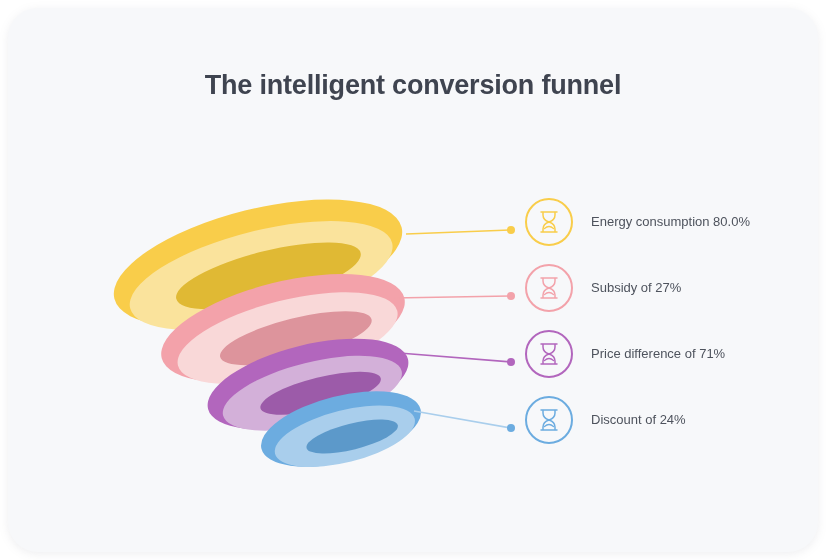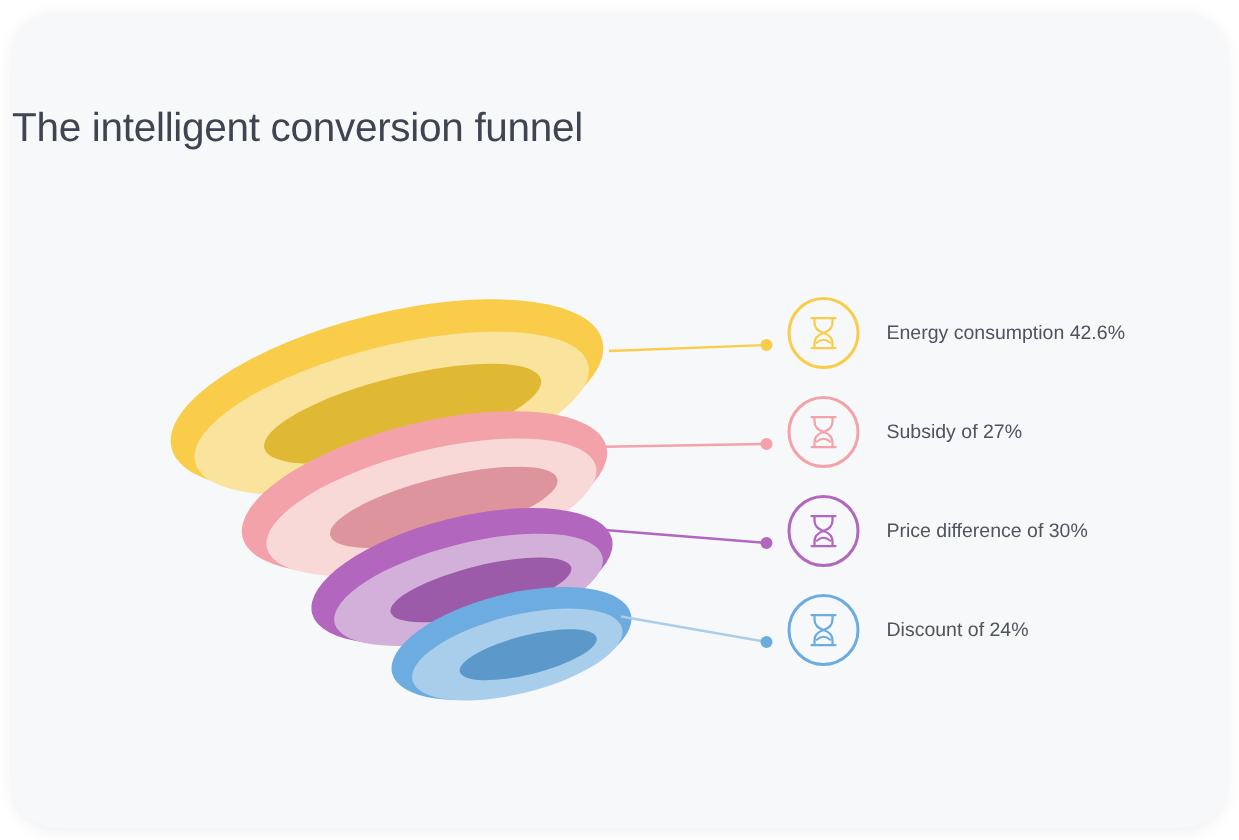--- a/index.html
+++ b/index.html
@@ -21,23 +21,23 @@
     background: #f7f8fa;
     border-radius: 30px;
     box-shadow: 0 2px 10px rgba(120,125,140,0.13);
   }
 
   #chart-title {
     position: absolute;
     left: 0;
     top: 62px;
     width: 810px;
-    text-align: left;
+    text-align: center;
     font-size: 27px;
-    font-weight: normal;
+    font-weight: bold;
     color: #3f4450;
     letter-spacing: -0.2px;
   }
 
   #funnel-graphic {
     position: absolute;
     left: 0;
     top: 0;
   }
 
@@ -152,21 +152,21 @@
         <svg width="24" height="26" viewBox="0 0 24 26">
           <g stroke="#f9cd4a" stroke-width="1.5" fill="none" stroke-linecap="round">
             <line x1="4" y1="3" x2="20" y2="3"></line>
             <line x1="4" y1="23" x2="20" y2="23"></line>
             <path d="M6 3.5 L6 6 Q6 11 12 13 Q18 11 18 6 L18 3.5"></path>
             <path d="M6 22.5 L6 20 Q6 15 12 13 Q18 15 18 20 L18 22.5"></path>
             <path d="M7.5 19.5 Q12 15.5 16.5 19.5" stroke-width="1.3"></path>
           </g>
         </svg>
       </div>
-      <div class="legend-label">Energy consumption 42.6%</div>
+      <div class="legend-label">Energy consumption 80.0%</div>
     </div>
 
     <div class="legend-item">
       <div class="legend-icon-circle" style="border-color:#f3a2aa;">
         <svg width="24" height="26" viewBox="0 0 24 26">
           <g stroke="#f3a2aa" stroke-width="1.5" fill="none" stroke-linecap="round">
             <line x1="4" y1="3" x2="20" y2="3"></line>
             <line x1="4" y1="23" x2="20" y2="23"></line>
             <path d="M6 3.5 L6 6 Q6 11 12 13 Q18 11 18 6 L18 3.5"></path>
             <path d="M6 22.5 L6 20 Q6 15 12 13 Q18 15 18 20 L18 22.5"></path>
@@ -182,21 +182,21 @@
         <svg width="24" height="26" viewBox="0 0 24 26">
           <g stroke="#b266bd" stroke-width="1.5" fill="none" stroke-linecap="round">
             <line x1="4" y1="3" x2="20" y2="3"></line>
             <line x1="4" y1="23" x2="20" y2="23"></line>
             <path d="M6 3.5 L6 6 Q6 11 12 13 Q18 11 18 6 L18 3.5"></path>
             <path d="M6 22.5 L6 20 Q6 15 12 13 Q18 15 18 20 L18 22.5"></path>
             <path d="M7.5 19.5 Q12 15.5 16.5 19.5" stroke-width="1.3"></path>
           </g>
         </svg>
       </div>
-      <div class="legend-label">Price difference of 30%</div>
+      <div class="legend-label">Price difference of 71%</div>
     </div>
 
     <div class="legend-item">
       <div class="legend-icon-circle" style="border-color:#6cace0;">
         <svg width="24" height="26" viewBox="0 0 24 26">
           <g stroke="#6cace0" stroke-width="1.5" fill="none" stroke-linecap="round">
             <line x1="4" y1="3" x2="20" y2="3"></line>
             <line x1="4" y1="23" x2="20" y2="23"></line>
             <path d="M6 3.5 L6 6 Q6 11 12 13 Q18 11 18 6 L18 3.5"></path>
             <path d="M6 22.5 L6 20 Q6 15 12 13 Q18 15 18 20 L18 22.5"></path>

